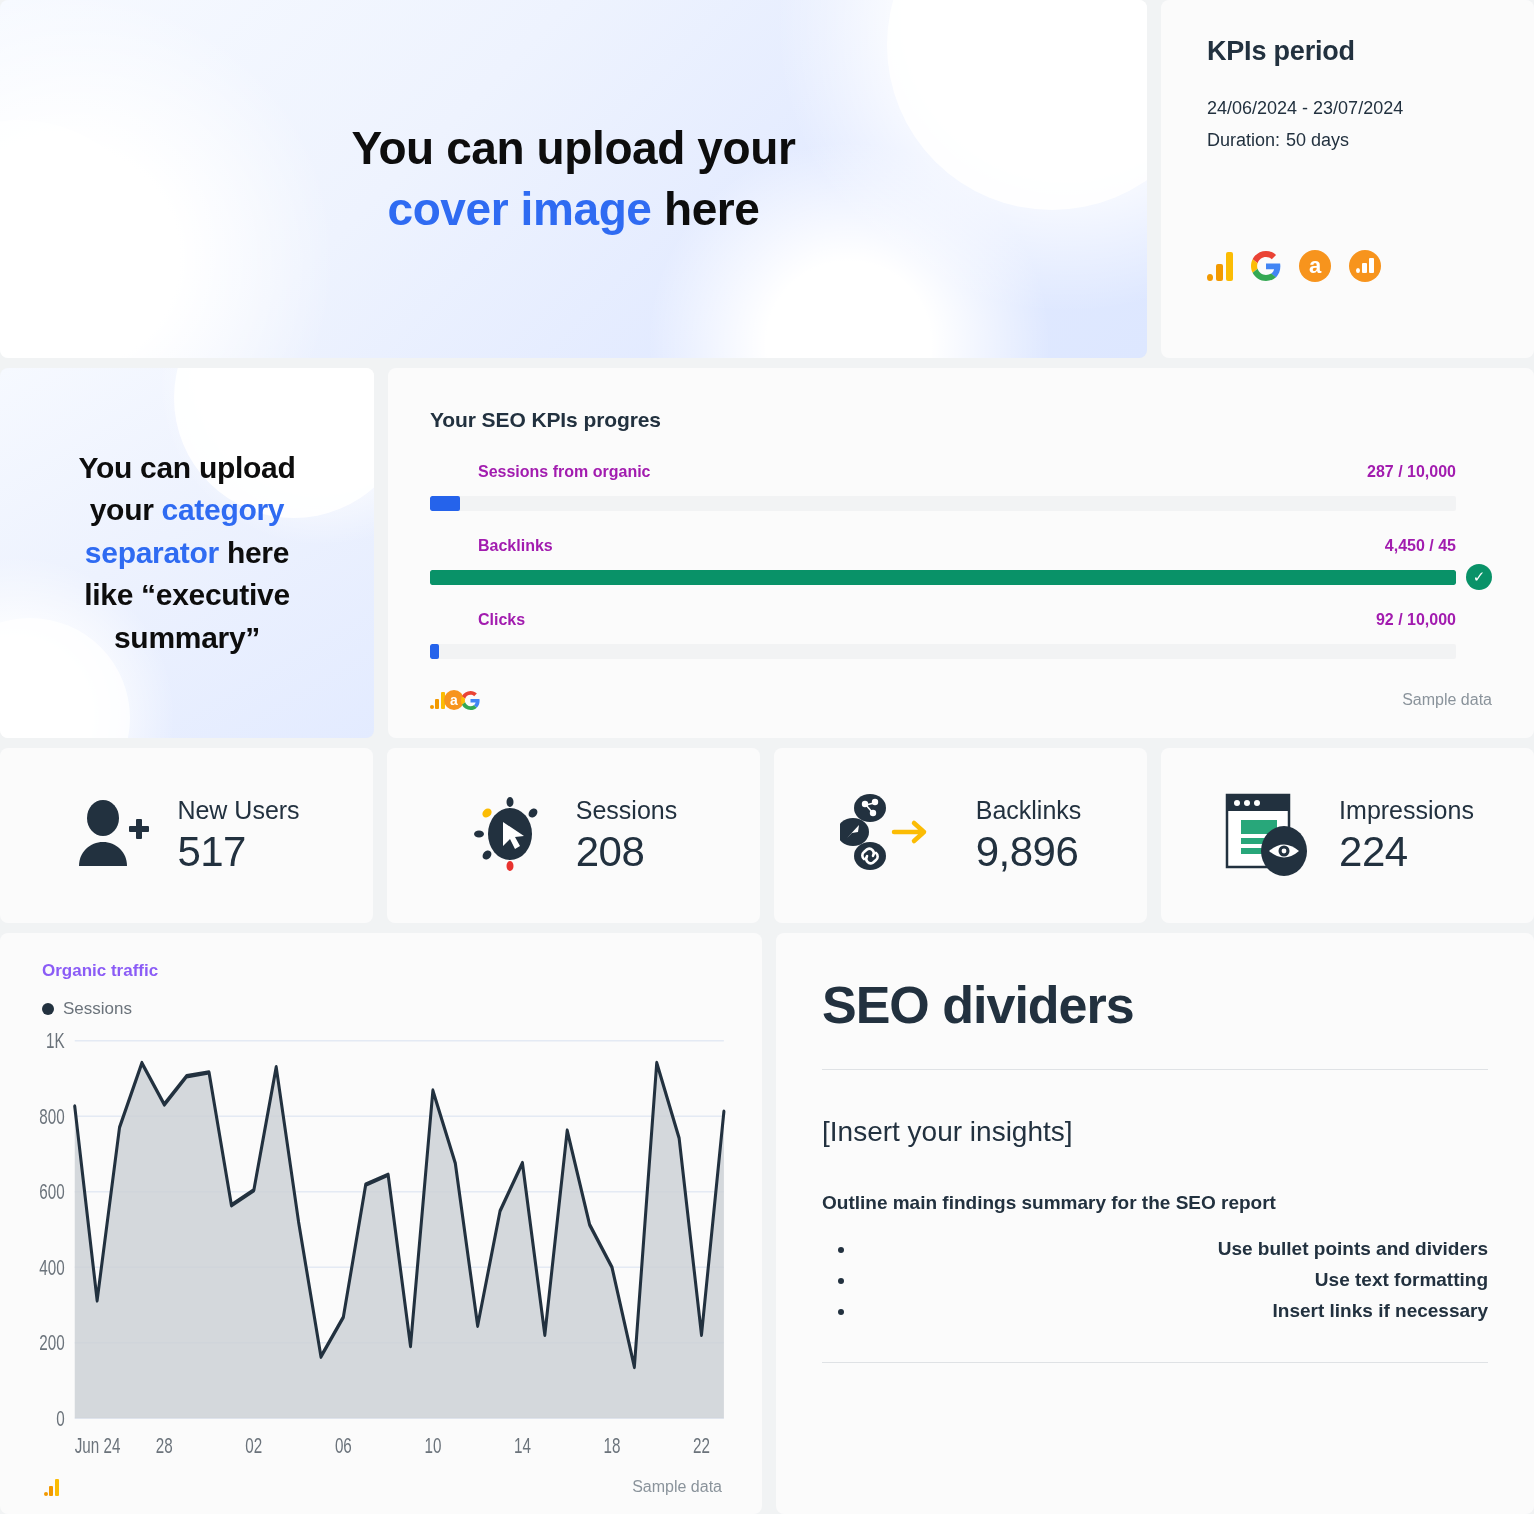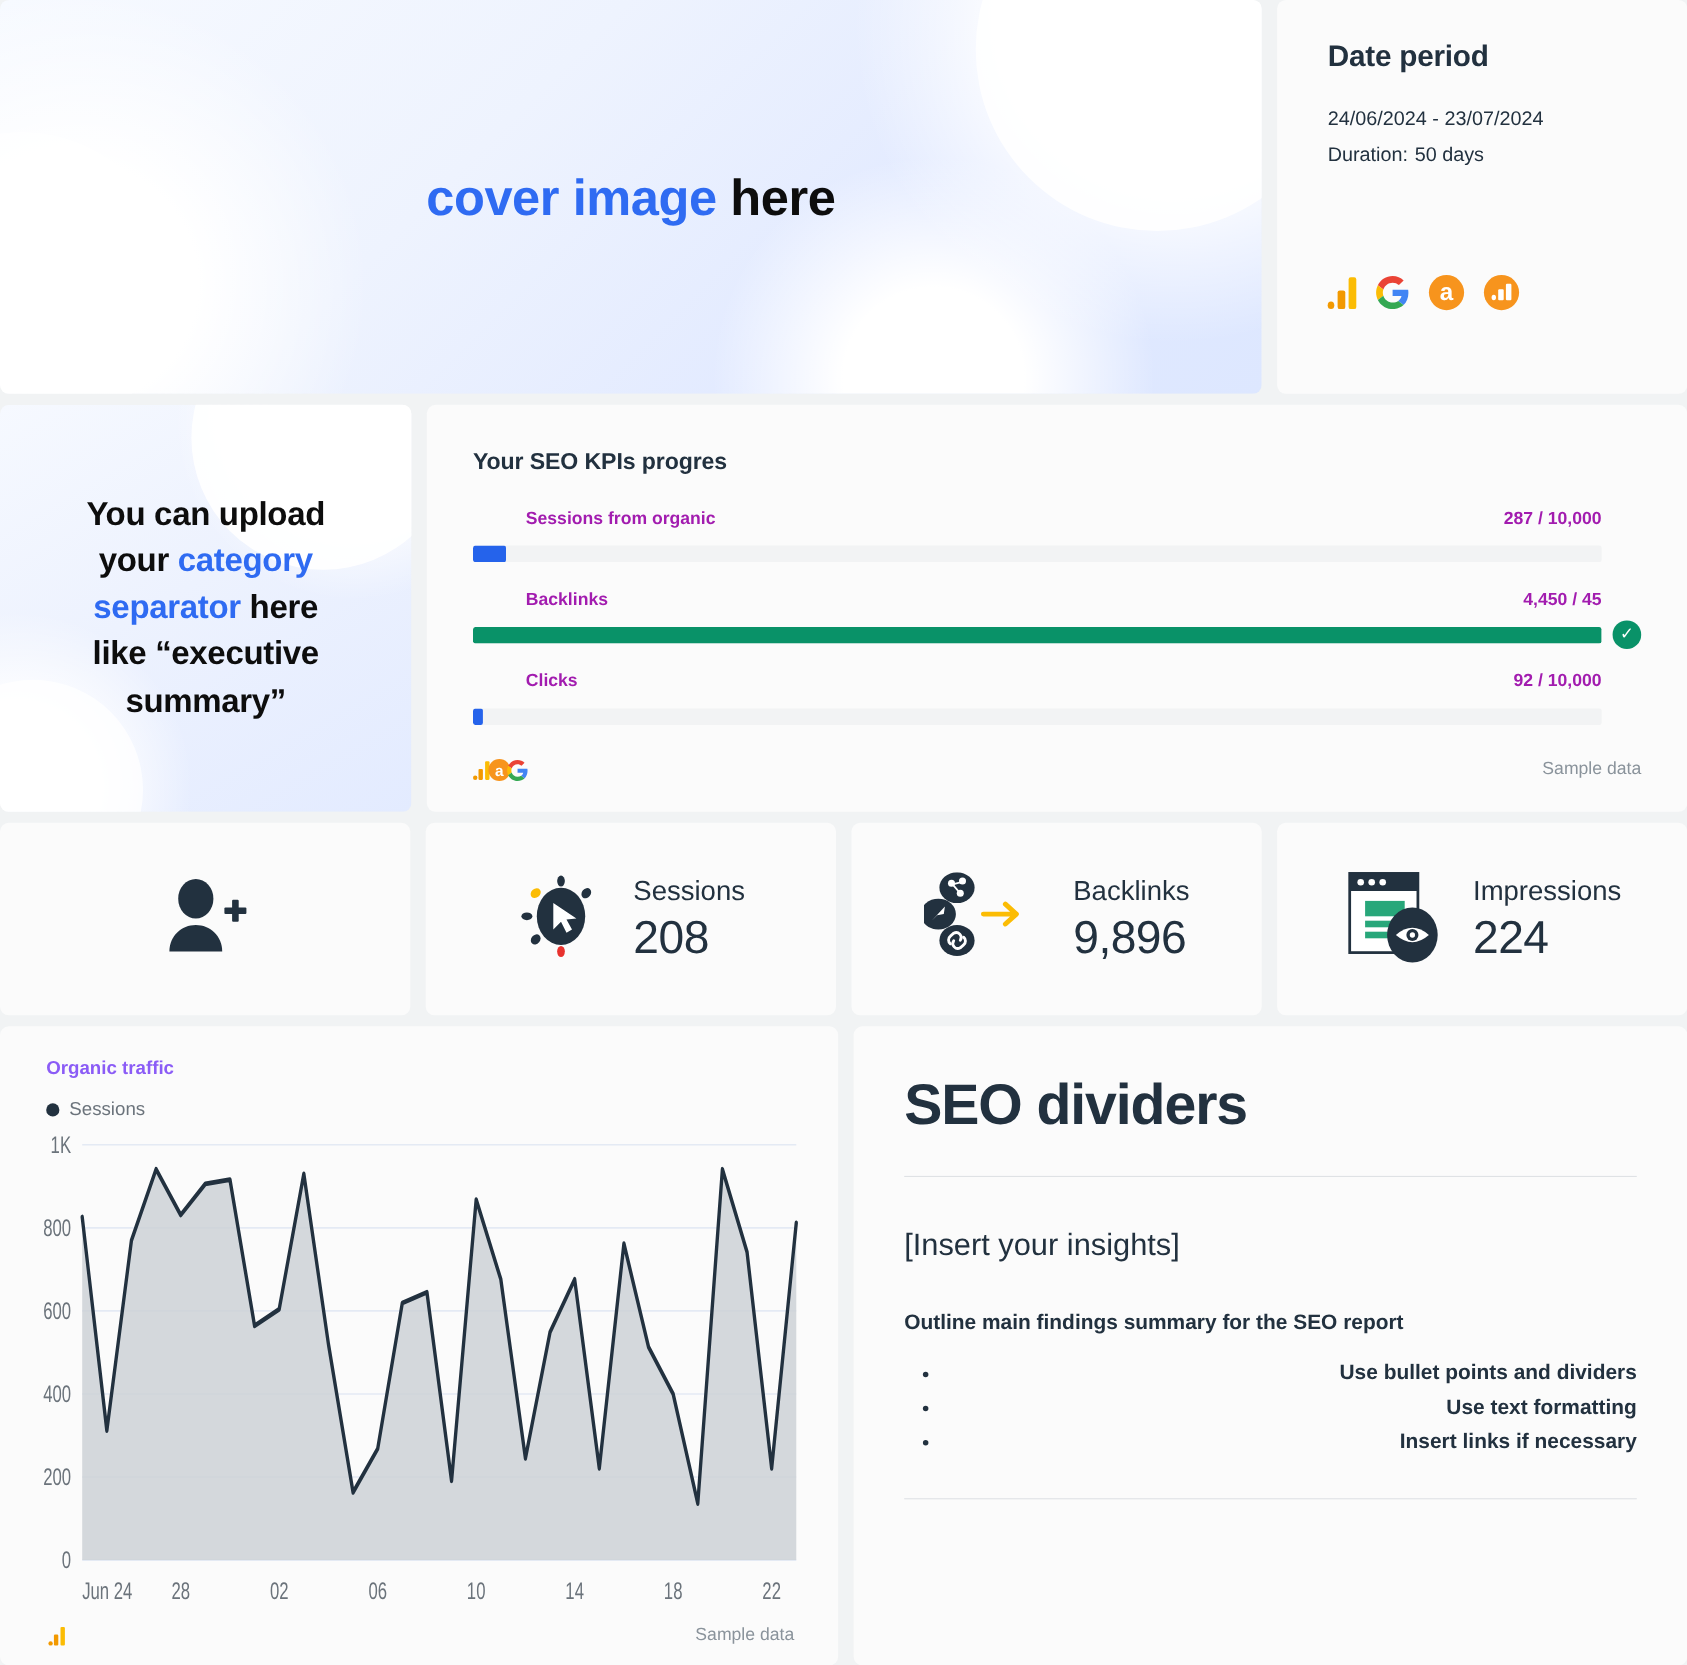--- a/index.html
+++ b/index.html
@@ -367,26 +367,27 @@
 <body>
 
 <div class="dashboard">
 
   <div class="row1">
 
     <div class="cover card">
       <div class="cover-blob-a"></div>
       <div class="cover-blob-b"></div>
       <div class="cover-text">
+        <div>You can upload your</div>
         <div><span class="accent-blue">cover image</span><span> here</span></div>
       </div>
     </div>
 
     <div class="dateperiod card">
-      <div class="dp-title">Date period</div>
+      <div class="dp-title">KPIs period</div>
       <div class="dp-range">24/06/2024 - 23/07/2024</div>
       <div class="dp-duration"><span class="dp-duration-label">Duration:</span><span>50 days</span></div>
       <div class="dp-icons">
         <span class="ic ic-ga">
             <i></i>
             <i></i>
             <i></i>
           </span>
         <span class="ic ic-google">
           <svg viewBox="0 0 48 48" width="30" height="30">
@@ -487,20 +488,24 @@
   <div class="row3">
 
     <div class="tile card">
       <span class="tile-icon">
         <svg width="78" height="72" viewBox="0 0 78 72">
           <ellipse cx="30" cy="20" rx="16" ry="18" fill="#22313f"></ellipse>
           <path d="M6 68c0-14 11-24 24-24s24 10 24 24z" fill="#22313f"></path>
           <rect x="56" y="28" width="20" height="6" rx="1" fill="#22313f"></rect>
           <rect x="63" y="21" width="6" height="20" rx="1" fill="#22313f"></rect>
         </svg>
+      </span>
+      <span class="tile-text">
+        <span class="tile-label" style="display:block">New Users</span>
+        <span class="tile-value" style="display:block">517</span>
       </span>
     </div>
 
     <div class="tile card">
       <span class="tile-icon">
         <svg width="80" height="80" viewBox="0 0 80 80">
           <ellipse cx="40" cy="40" rx="22" ry="26" fill="#22313f"></ellipse>
           <path d="M33 28 L33 52 L40 45 L45 55 L50 52 L45 43 L54 42 Z" fill="#ffffff"></path>
           <ellipse cx="40" cy="8" rx="3.5" ry="5" fill="#22313f"></ellipse>
           <ellipse cx="40" cy="72" rx="3.5" ry="5" fill="#e8322e"></ellipse>

